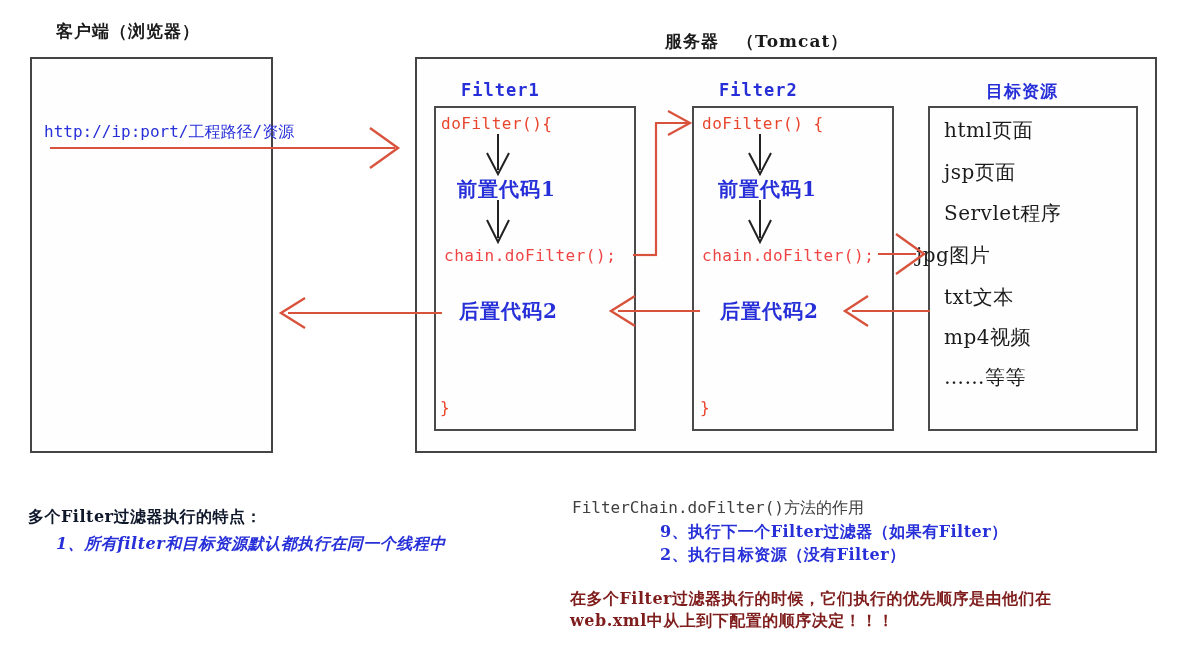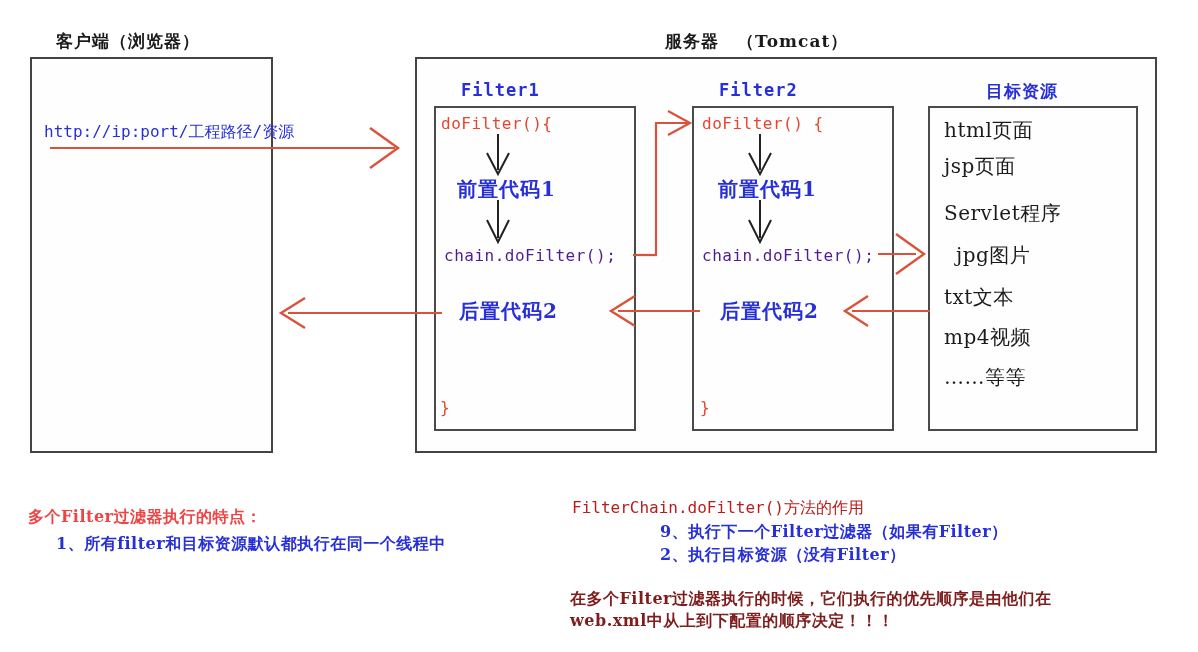--- a/index.html
+++ b/index.html
@@ -45,21 +45,21 @@
 
   
   .code-red {
     color: #e8452c;
     font-size: 16px;
     white-space: nowrap;
     font-family: "DejaVu Sans Mono", "Liberation Mono", monospace;
     letter-spacing: 0.5px;
   }
   .code-blue {
-    color: #4c1d95;
+    color: #ef4444;
     font-size: 16px;
     white-space: nowrap;
     font-family: "DejaVu Sans Mono", "Liberation Mono", monospace;
     letter-spacing: 0.5px;
   }
   .code-blue-cjk {
     color: #2730d8;
     font-size: 20px;
     white-space: nowrap;
     font-family: "DejaVu Serif", "Liberation Serif", serif;
@@ -76,37 +76,37 @@
   .res-item {
     color: #1b1b1b;
     font-size: 20px;
     white-space: nowrap;
     font-family: "DejaVu Serif", "Liberation Serif", serif;
     letter-spacing: 0.5px;
   }
 
   
   .note-head-dark {
-    color: #ef4444;
+    color: #0f172a;
     font-size: 16px;
     white-space: nowrap;
     font-family: "DejaVu Serif", "Liberation Serif", serif;
     font-weight: 700;
     letter-spacing: 0.5px;
   }
   .note-blue {
     color: #2730d8;
     font-size: 16px;
     font-family: "DejaVu Serif", "Liberation Serif", serif;
     font-weight: 700;
     letter-spacing: 0.5px;
     line-height: 21px;
   }
   .note-blue-mono {
-    color: #b91c1c;
+    color: #404040;
     font-size: 16px;
     white-space: nowrap;
     font-family: "DejaVu Sans Mono", "Liberation Mono", monospace;
     letter-spacing: 0px;
   }
   .note-dark-body {
     color: #7f1d1d;
     font-size: 16px;
     font-family: "DejaVu Serif", "Liberation Serif", serif;
     font-weight: 700;
@@ -115,21 +115,21 @@
   }
 
   svg { overflow: visible; }
   .arrows { position: absolute; left: 0; top: 0; }
 </style>
 </head>
 <body>
 
 <div class="stage">
 
-  <div class="abs title-dark" style="left:56px; top:30px;">客户端（浏览器）</div>
+  <div class="abs title-dark" style="left:56px; top:20px;">客户端（浏览器）</div>
 
   <div class="abs box box-outer" style="left:30px; top:57px; width:243px; height:396px;"></div>
 
   <div class="abs title-dark" style="left:665px; top:30px;">服务器　（Tomcat）</div>
 
   <div class="abs url-blue" style="left:44px; top:122px;">http://ip:port/工程路径/资源</div>
 
   <div class="abs box box-outer" style="left:415px; top:57px; width:742px; height:396px;"></div>
 
   <div class="abs title-blue" style="left:461px; top:80px;">Filter1</div>
@@ -158,23 +158,23 @@
 
   <div class="abs code-blue-cjk" style="left:720px; top:298px;">后置代码2</div>
 
   <div class="abs code-red" style="left:700px; top:398px;">}</div>
 
   <div class="abs title-blue" style="left:960px; top:80px;margin-left:26px;">目标资源</div>
 
   <div class="abs box box-inner" style="left:928px; top:106px; width:210px; height:325px;"></div>
 
   <div class="abs res-item" style="left:944px; top:117px;">html页面</div>
-  <div class="abs res-item" style="left:944px; top:153px;">jsp页面</div>
+  <div class="abs res-item" style="left:944px; top:159px;">jsp页面</div>
   <div class="abs res-item" style="left:944px; top:200px;">Servlet程序</div>
-  <div class="abs res-item" style="left:944px; top:242px;margin-left:12px;">jpg图片</div>
+  <div class="abs res-item" style="left:904px; top:242px;margin-left:12px;">jpg图片</div>
   <div class="abs res-item" style="left:944px; top:284px;">txt文本</div>
   <div class="abs res-item" style="left:944px; top:324px;">mp4视频</div>
   <div class="abs res-item" style="left:944px; top:364px;">……等等</div>
 
   <svg class="arrows" width="1198" height="652">
 
     <g>
       <line x1="50" y1="148" x2="395" y2="148" stroke="#d9523c" stroke-width="2.2"></line>
       <polyline points="370,128 398,148 370,168" fill="none" stroke="#d9523c" stroke-width="2.4"></polyline>
     </g>
@@ -220,21 +220,21 @@
       <polyline points="749,153 760,174 771,153" fill="none" stroke="#222" stroke-width="2"></polyline>
     </g>
     <g>
       <line x1="760" y1="200" x2="760" y2="238" stroke="#222" stroke-width="2"></line>
       <polyline points="749,220 760,242 771,220" fill="none" stroke="#222" stroke-width="2"></polyline>
     </g>
   </svg>
 
   <div class="abs note-head-dark" style="left:28px; top:507px;">多个Filter过滤器执行的特点：</div>
 
-  <div class="abs note-blue" style="left:56px; top:533px; width:400px;">1、所有filter和目标资源默认都执行在同一个线程中</div>
+  <div class="abs note-blue" style="left:56px; top:533px; width:400px;font-style:italic;">1、所有filter和目标资源默认都执行在同一个线程中</div>
 
 
   <div class="abs note-blue-mono" style="left:572px; top:498px;">FilterChain.doFilter()方法的作用</div>
 
   <div class="abs note-blue" style="left:660px; top:521px; width:500px;">9、执行下一个Filter过滤器（如果有Filter）</div>
 
   <div class="abs note-blue" style="left:660px; top:544px; width:500px;">2、执行目标资源（没有Filter）</div>
 
   <div class="abs note-dark-body" style="left:570px; top:588px; width:540px;">在多个Filter过滤器执行的时候，它们执行的优先顺序是由他们在web.xml中从上到下配置的顺序决定！！！</div>
 

